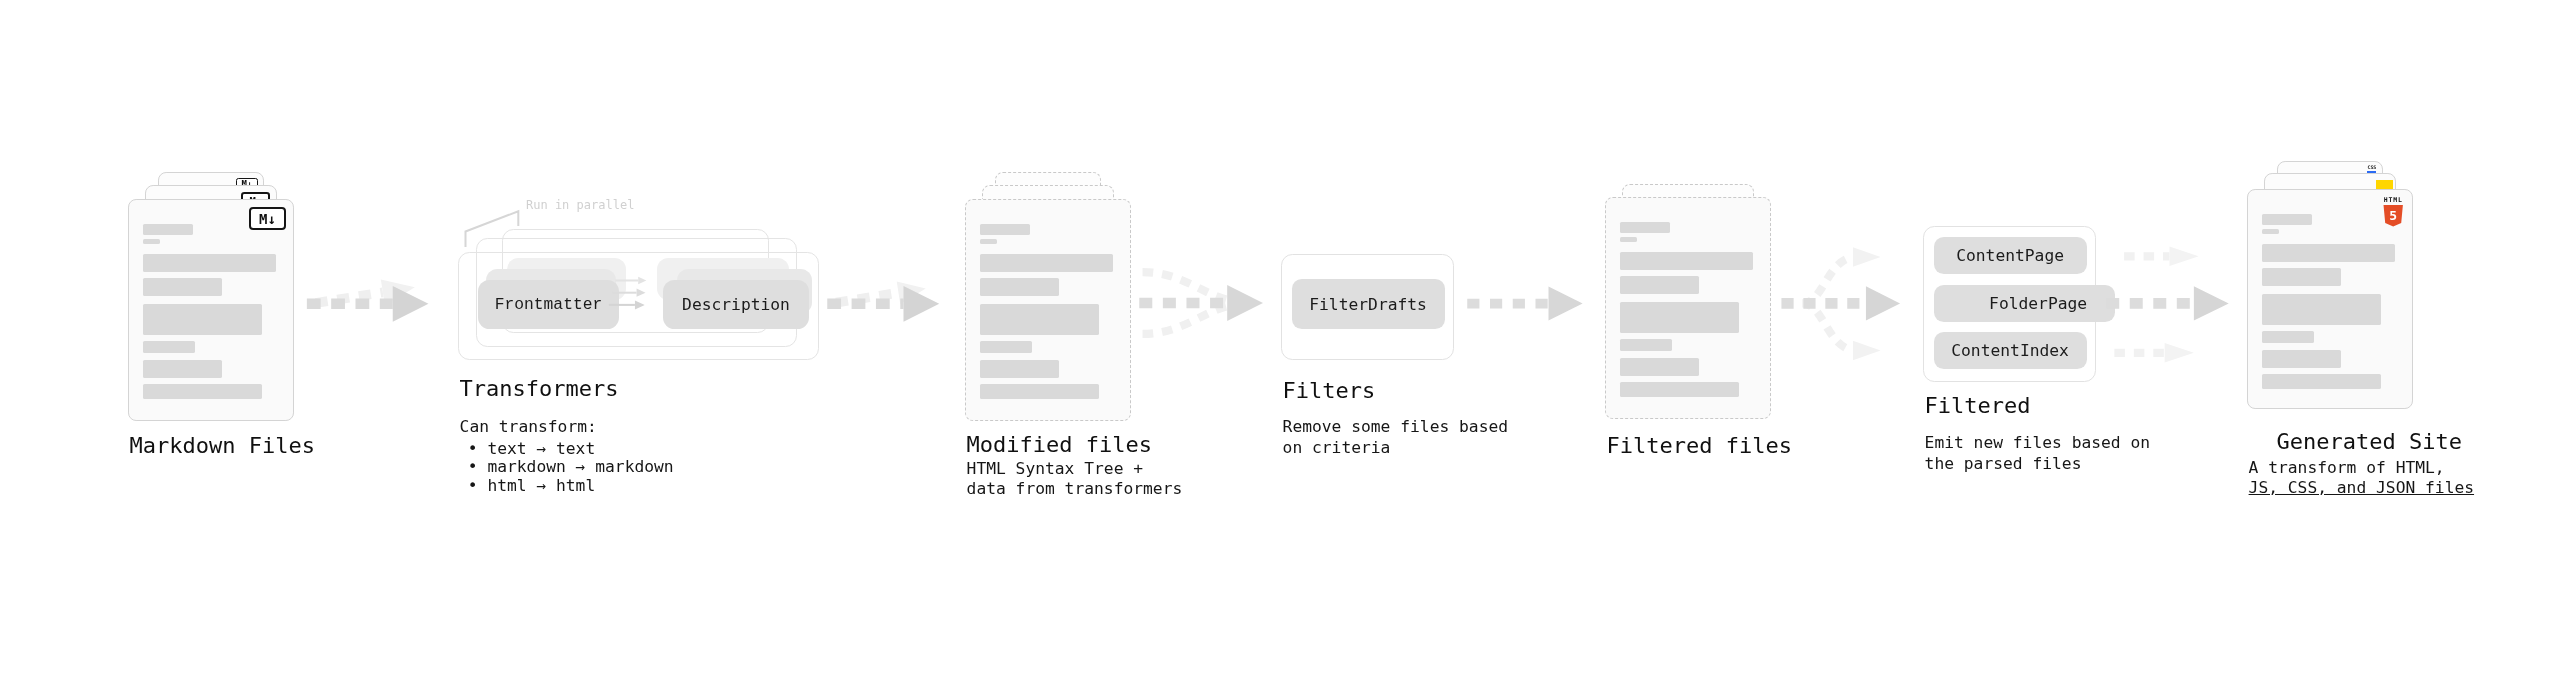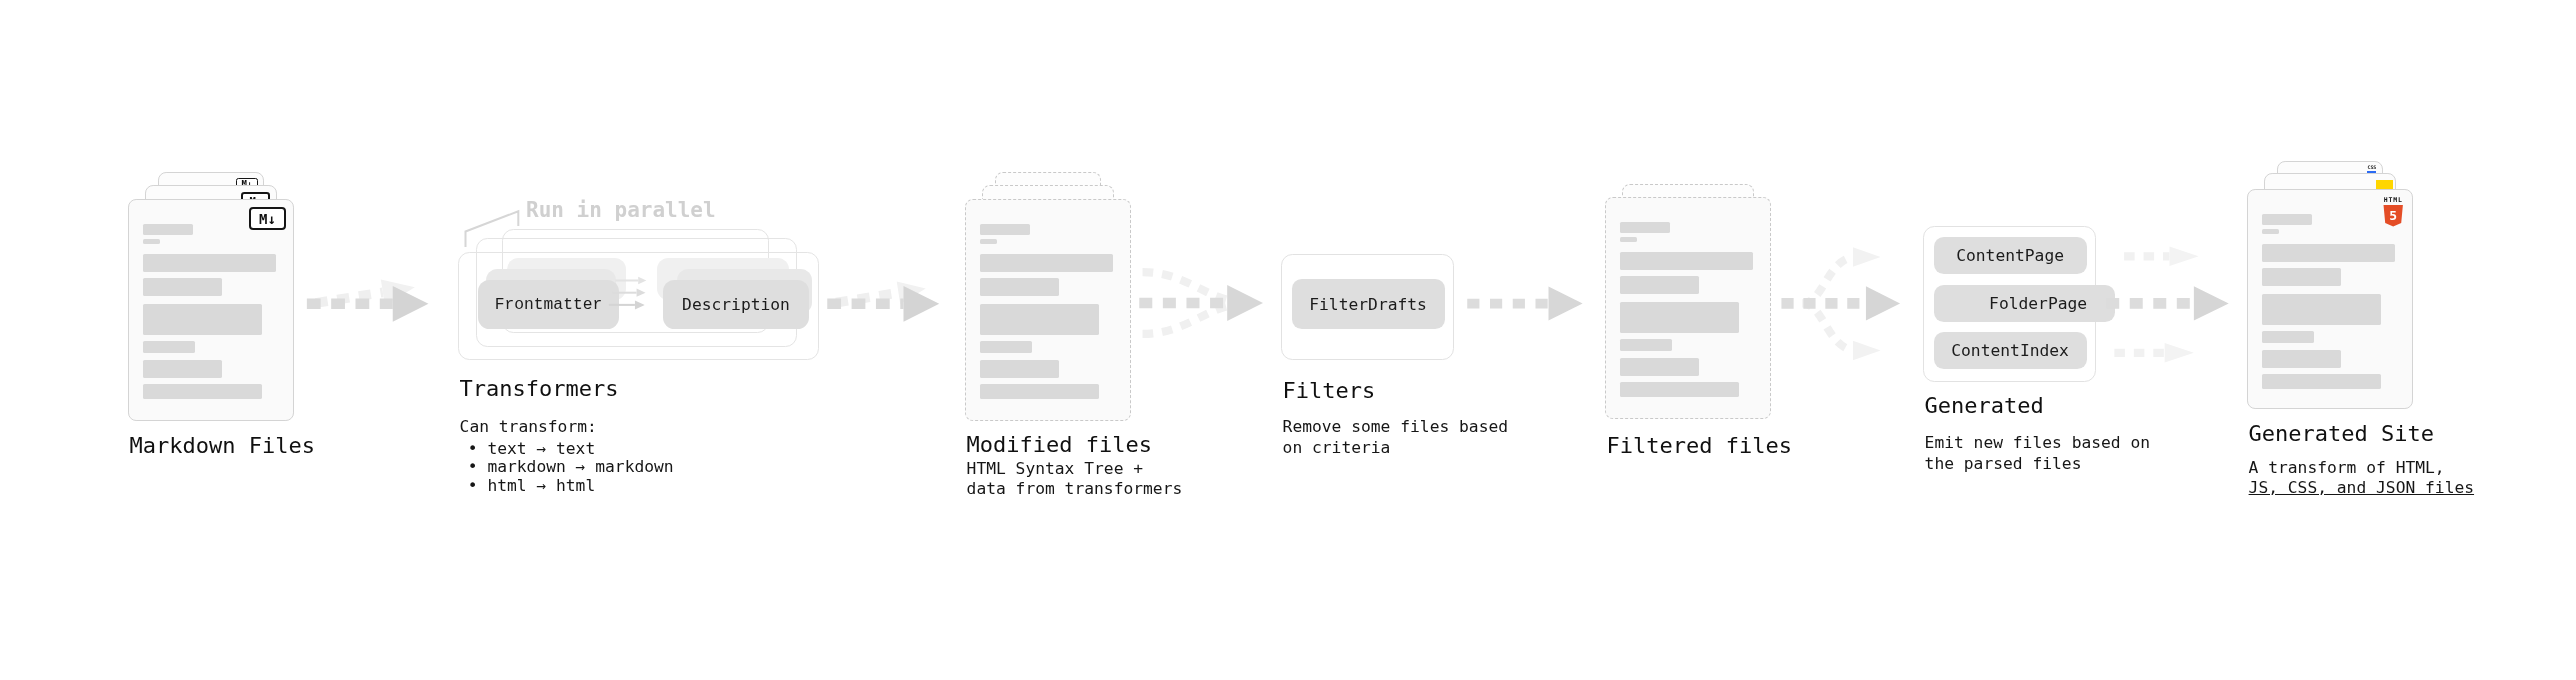--- a/index.html
+++ b/index.html
@@ -45,21 +45,21 @@
     clip-path:polygon(0 0,100% 0,91% 84%,50% 100%,9% 84%);
     display:flex;align-items:center;justify-content:center;font-size:13px;font-weight:bold;}
   .js-badge{position:absolute;top:5.7px;right:2.4px;width:16.3px;height:9px;background:#ffd600;}
   .css-badge{position:absolute;top:3.3px;right:5.7px;font-size:4.9px;font-weight:bold;color:#111;
     border-bottom:2px solid #2b6bf3;padding-bottom:0.8px;line-height:1;}
 
   
   .title{position:absolute;left:1.6px;margin:0;font-size:22px;font-weight:500;color:#101010;white-space:nowrap;}
   .desc{position:absolute;left:1.6px;font-size:16.3px;color:#161616;white-space:nowrap;line-height:1.2;}
   .desc.indent{left:9.8px;}
-  .annotation{position:absolute;left:68px;top:3.3px;font-size:21px;color:#d0d0d0;white-space:nowrap;font-weight:bold;}
+  .annotation{position:absolute;left:68px;top:3.3px;font-size:12px;color:#d0d0d0;white-space:nowrap;}
 
   
   .t-box{position:absolute;box-sizing:border-box;border:1.6px solid #e4e4e4;border-radius:11.4px;background:transparent;}
   .t-box.bk{left:44px;top:34px;width:267px;height:104px;z-index:1;}
   .t-box.md{left:18px;top:43px;width:321px;height:109px;z-index:2;}
   .t-box.ft{left:0;top:57px;width:361px;height:108px;z-index:3;}
   .panel{position:absolute;box-sizing:border-box;border:1.6px solid #e2e2e2;border-radius:11.4px;background:#fff;}
   .t-node{position:absolute;border-radius:11.4px;display:flex;align-items:center;justify-content:center;
     font-size:16.3px;color:#1b1b1b;}
   .t-node.main{background:#dedede;z-index:6;}
@@ -212,21 +212,21 @@
     <polygon points="92,124 126,136 92,148" fill="#f2f2f2"></polygon>
     <line x1="4" y1="78" x2="108" y2="78" stroke="#dcdcdc" stroke-width="13" stroke-dasharray="15 12"></line>
     <polygon points="108,57 150,78 108,99" fill="#d6d6d6"></polygon>
   </svg>
 
   <section class="stage" style="left:1923px;top:226px;width:244px;height:268px;">
     <div class="panel" style="left:0;top:0;width:173px;height:156px;"></div>
     <div class="pill" style="top:11.4px;height:37px;">ContentPage</div>
     <div class="pill" style="top:59px;height:37px;padding-left:28px;">FolderPage</div>
     <div class="pill" style="top:106px;height:37px;">ContentIndex</div>
-    <h2 class="title" style="top:167px;">Generated</h2>
+    <h2 class="title" style="top:167px;">Filtered</h2>
     <div class="desc" style="top:207px;">Emit new files based on</div>
     <div class="desc" style="top:228px;">the parsed files</div>
   </section>
 
   <svg class="arrow" style="left:2103px;top:240px;" width="146" height="130" viewBox="0 0 180 160">
     <line x1="26" y1="20" x2="82" y2="20" stroke="#f1f1f1" stroke-width="10" stroke-dasharray="13 11"></line>
     <polygon points="82,8 118,20 82,32" fill="#f3f3f3"></polygon>
     <line x1="4" y1="78" x2="112" y2="78" stroke="#dcdcdc" stroke-width="13" stroke-dasharray="16 13"></line>
     <polygon points="112,57 155,78 112,99" fill="#d6d6d6"></polygon>
     <line x1="14" y1="139" x2="76" y2="139" stroke="#f1f1f1" stroke-width="10" stroke-dasharray="13 11"></line>
@@ -249,19 +249,19 @@
         <div class="bar b1"></div>
           <div class="bar b2"></div>
           <div class="bar b3"></div>
           <div class="bar b4"></div>
         <div class="bar b5"></div>
           <div class="bar b6"></div>
           <div class="bar b7"></div>
           <div class="bar b8"></div>
       </div>
     </div>
-    <h2 class="title" style="top:260px;">Generated Site</h2>
+    <h2 class="title" style="top:268px;margin-left:28px;">Generated Site</h2>
     <div class="desc" style="top:297px;">A transform of HTML,</div>
     <div class="desc" style="top:317px;text-decoration:underline;">JS, CSS, and JSON files</div>
   </section>
 
 </div>
 
 
 </body></html>

